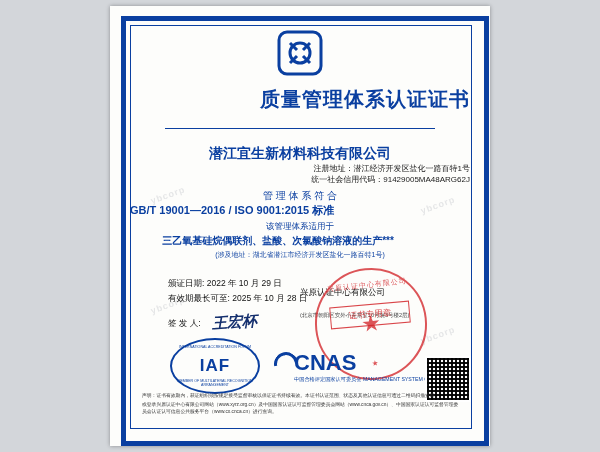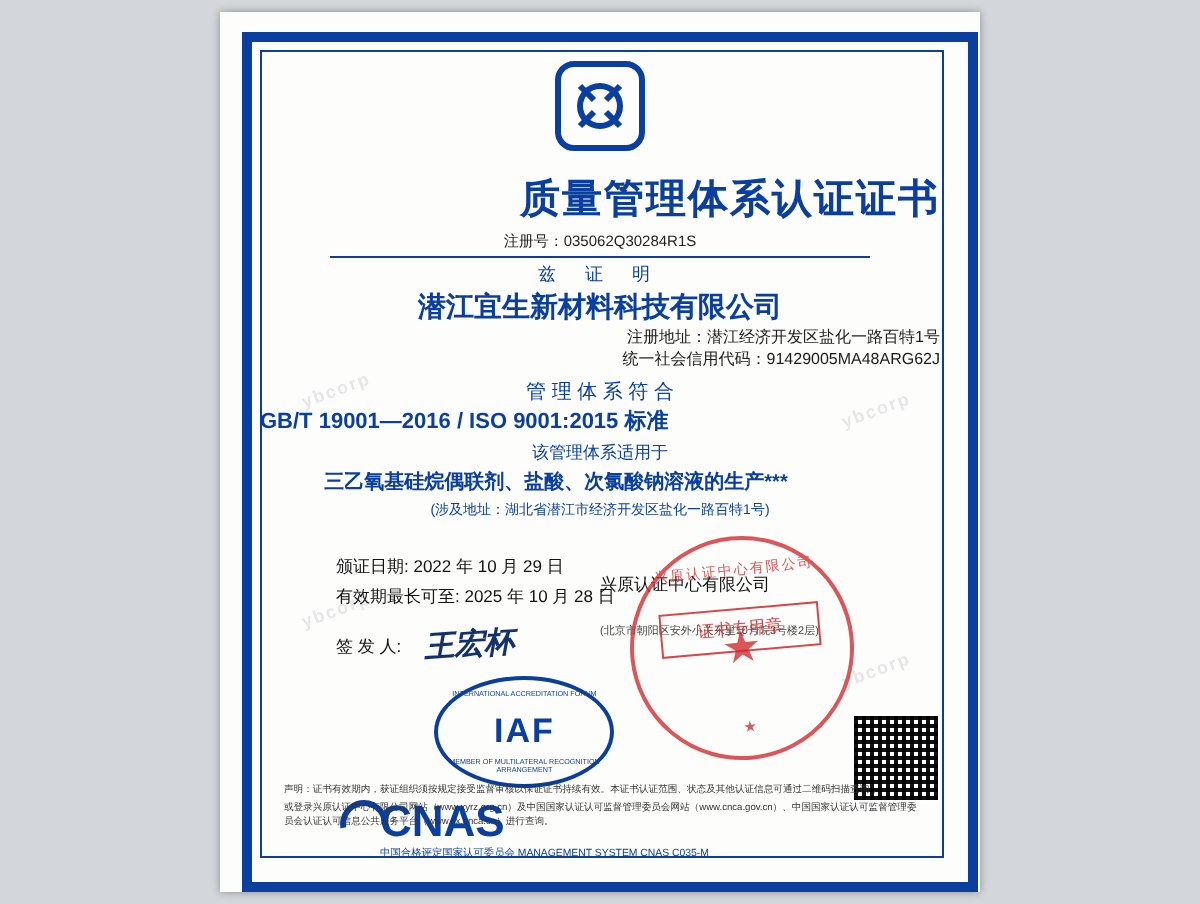--- a/index.html
+++ b/index.html
@@ -144,21 +144,21 @@
     width:78px;height:20px;
     border:1.5px solid #d3262b;
     color:#d3262b;font-size:8.5px;
     display:flex;align-items:center;justify-content:center;
     opacity:.85;
     transform:rotate(-5deg);
   }
   
   .marks{
     position:absolute;left:170px;top:338px;
-    display:flex;align-items:center;gap:4px;flex-direction:column;
+    display:flex;align-items:center;gap:14px;
   }
   .iaf{
     width:86px;height:52px;
     border:2px solid #0a3fa0;border-radius:50%;
     display:flex;align-items:center;justify-content:center;
     color:#0a3fa0;font-weight:bold;font-size:17px;letter-spacing:1px;
     position:relative;
   }
   .iaf small{
     position:absolute;left:0;width:86px;text-align:center;
@@ -221,23 +221,21 @@
 
   <div class="logo">
     <svg viewBox="0 0 46 46" width="46" height="46">
       <rect x="2" y="2" width="42" height="42" rx="8" fill="none" stroke="#0a3fa0" stroke-width="3"></rect>
       <circle cx="23" cy="23" r="10" fill="none" stroke="#0a3fa0" stroke-width="3"></circle>
       <path d="M13 13 L20 20 M33 13 L26 20 M13 33 L20 26 M33 33 L26 26" stroke="#0a3fa0" stroke-width="3"></path>
     </svg>
   </div>
 
   <div class="title">质量管理体系认证证书</div>
-  <div class="regno">注册号：035062Q30284R1S</div>
   <div class="hr"></div>
-  <div class="certify">兹 证 明</div>
   <div class="company">潜江宜生新材料科技有限公司</div>
   <div class="addr">注册地址：潜江经济开发区盐化一路百特1号</div>
   <div class="code">统一社会信用代码：91429005MA48ARG62J</div>
   <div class="conform">管 理 体 系 符 合</div>
   <div class="standard">GB/T 19001—2016 / ISO 9001:2015 标准</div>
   <div class="scope-lead">该管理体系适用于</div>
   <div class="scope">三乙氧基硅烷偶联剂、盐酸、次氯酸钠溶液的生产***</div>
   <div class="scope-note">(涉及地址：湖北省潜江市经济开发区盐化一路百特1号)</div>
 
   <div class="dates">

